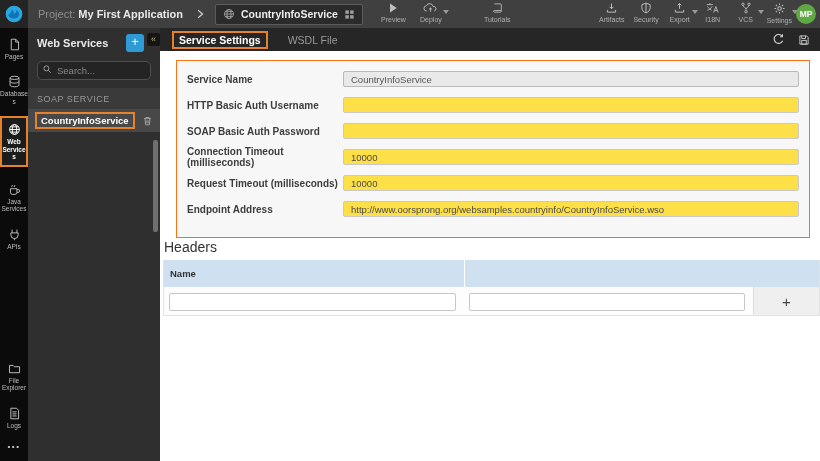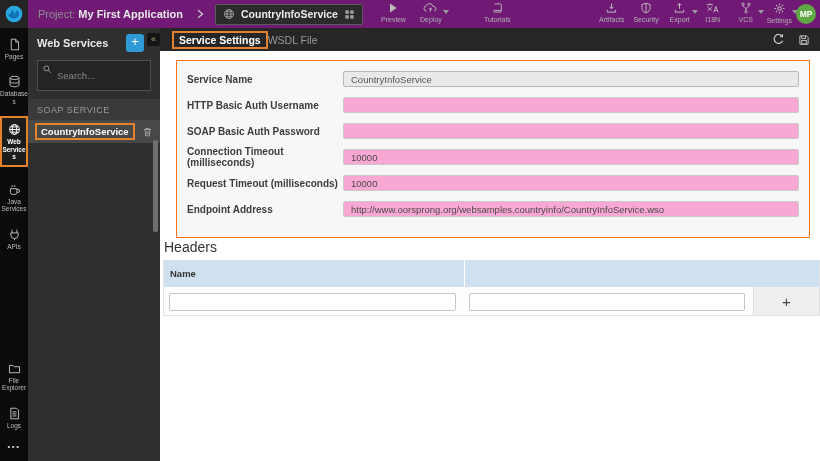--- a/index.html
+++ b/index.html
@@ -1,21 +1,21 @@
 <!DOCTYPE html>
 <html><head>
 <meta charset="utf-8">
 <style>
   * { margin:0; padding:0; box-sizing:border-box; }
   html,body { width:820px; height:461px; }
   body { position:relative; background:#fff; font-family:"Liberation Sans", sans-serif; overflow:hidden; }
   svg { display:block; }
 
   
-  .topbar { position:absolute; top:0; left:0; width:820px; height:28px; background:#701a75; display:flex; align-items:center; z-index:5; }
+  .topbar { position:absolute; top:0; left:0; width:820px; height:28px; background:#404040; display:flex; align-items:center; z-index:5; }
   .logo-tile { width:28px; height:28px; background:#242424; display:flex; align-items:center; justify-content:center; flex:0 0 28px; }
   .project { margin-left:10px; font-size:11px; color:#8f8f8f; white-space:nowrap; }
   .project .pname { color:#e8e8e8; font-weight:bold; margin-left:3px; }
   .crumb-chevron { margin-left:12px; color:#cfcfcf; }
   .service-tab { display:flex; align-items:center; gap:6px; background:#2b2b2b; border:1px solid #5c5c5c; border-radius:2px; height:21px; padding:0 7px; margin-left:10px; color:#9f9f9f; }
   .service-tab .tab-label { font-size:10.5px; font-weight:bold; color:#ececec; }
   .tb-actions { position:absolute; top:2px; display:flex; gap:13px; }
   .tb-actions.center { left:381px; }
   .tb-actions.right { right:28px; gap:9px; }
   .tb-action { display:flex; flex-direction:column; align-items:center; color:#bdbdbd; cursor:pointer; position:relative; min-width:24px; }
@@ -33,44 +33,44 @@
   .nav-spacer { flex:1; }
   .nav-ellipsis { color:#cfcfcf; font-size:8px; letter-spacing:1.5px; padding:8px 0 10px; cursor:pointer; }
 
   
   .panel { position:absolute; top:28px; left:28px; width:132px; height:433px; background:#2f2f2f; z-index:3; }
   .panel-header { height:30px; display:flex; align-items:center; padding:0 8px 0 9px; }
   .panel-title { flex:1; font-size:11px; font-weight:bold; color:#e9e9e9; }
   .add-btn { width:18px; height:18px; background:#2e9bd6; border-radius:3px; color:#fff; font-size:13px; line-height:16px; text-align:center; cursor:pointer; margin-right:8px; }
   .collapse-btn { position:absolute; top:5px; right:0; width:13px; height:13px; background:#151515; color:#b9b277; font-size:9px; line-height:12px; text-align:center; border-radius:2px; cursor:pointer; }
   .search-row { margin:2px 9px 8px; position:relative; }
-  .search-row input { width:100%; height:31px; background:#242424; border:1px solid #4f4f4f; border-radius:0; color:#cccccc; font-size:9.5px; padding:0 4px 0 19px; font-family:"Liberation Sans", sans-serif; }
+  .search-row input { width:100%; height:19px; background:#242424; border:1px solid #4f4f4f; border-radius:5px; color:#cccccc; font-size:9.5px; padding:0 4px 0 19px; font-family:"Liberation Sans", sans-serif; }
   .search-row input::placeholder { color:#8a8a8a; }
   .search-ic { position:absolute; left:5px; top:3.5px; color:#9a9a9a; }
   .section-band { height:21px; background:#3a3a3a; color:#989898; font-size:9px; letter-spacing:.5px; display:flex; align-items:center; padding:0 9px; }
   .service-item { height:23px; background:#484848; display:flex; align-items:center; padding:0 7px; cursor:pointer; }
   .service-item .si-label { border:2px solid #e5822e; padding:1px 4px; color:#fff; font-size:9.5px; font-weight:bold; }
   .service-item .si-spacer { flex:1; }
   .service-item .trash { color:#b8b8b8; cursor:pointer; }
   .scroll-thumb { position:absolute; top:112px; right:2px; width:5px; height:92px; background:#6f6f6f; border-radius:2px; cursor:pointer; }
 
   
   .main { position:absolute; top:28px; left:160px; width:660px; height:433px; background:#fff; }
   .tabbar { height:23px; background:#262626; display:flex; align-items:center; padding:0 10px 0 12px;text-align:right; }
   .tab { font-size:10.5px; cursor:pointer; }
   .tab.active { color:#fff; font-weight:bold; border:2px solid #e5822e; padding:1px 5px; }
-  .tab.inactive { color:#9a9a9a; }
+  .tab.inactive { color:#9a9a9a; margin-left:20px; }
   .tabbar-spacer { flex:1; }
   .tb-icon { color:#cfcfcf; cursor:pointer; margin-left:13px; }
 
   .content { position:absolute; top:23px; left:0; width:660px; height:410px; background:#fff; }
   .form-card { position:absolute; left:16px; top:9px; width:634px; height:178px; background:#f7f7f7; border:1px solid #f97316; padding:10px; }
   .form-row { display:flex; align-items:center; height:16px; margin-bottom:10px; }
   .form-row label { width:156px; font-size:10px; font-weight:bold; color:#3d3d3d; flex:0 0 156px; }
-  .form-row input { flex:1; height:16px; border:1px solid #c9c9c9; border-radius:2px; background:#f9a8d4; font-size:9.5px; color:#4a4a4a; padding:0 7px; font-family:"Liberation Sans", sans-serif; }
+  .form-row input { flex:1; height:16px; border:1px solid #c9c9c9; border-radius:2px; background:#fde047; font-size:9.5px; color:#4a4a4a; padding:0 7px; font-family:"Liberation Sans", sans-serif; }
   .form-row input[disabled] { background:#e9e9e9; border-color:#b9b9b9; color:#555; }
 
   .headers-title { position:absolute; left:4px; top:188px; font-size:14px; color:#333; font-weight:500; }
   .htable { position:absolute; left:3px; top:209px; width:657px; border:1px solid #e2e2e2; border-top:none; }
   .ht-head { display:flex; height:27px; background:#cfe1f0; }
   .ht-head .hc { font-size:9.5px; font-weight:bold; color:#333; display:flex; align-items:center; padding-left:6px; }
   .hc-name { width:300px; }
   .hc-value { width:289px; border-left:1px solid #fff; }
   .hc-action { flex:1; border-left:1px solid #fff; }
   .ht-row { display:flex; height:28px; background:#fdfdfd; }

